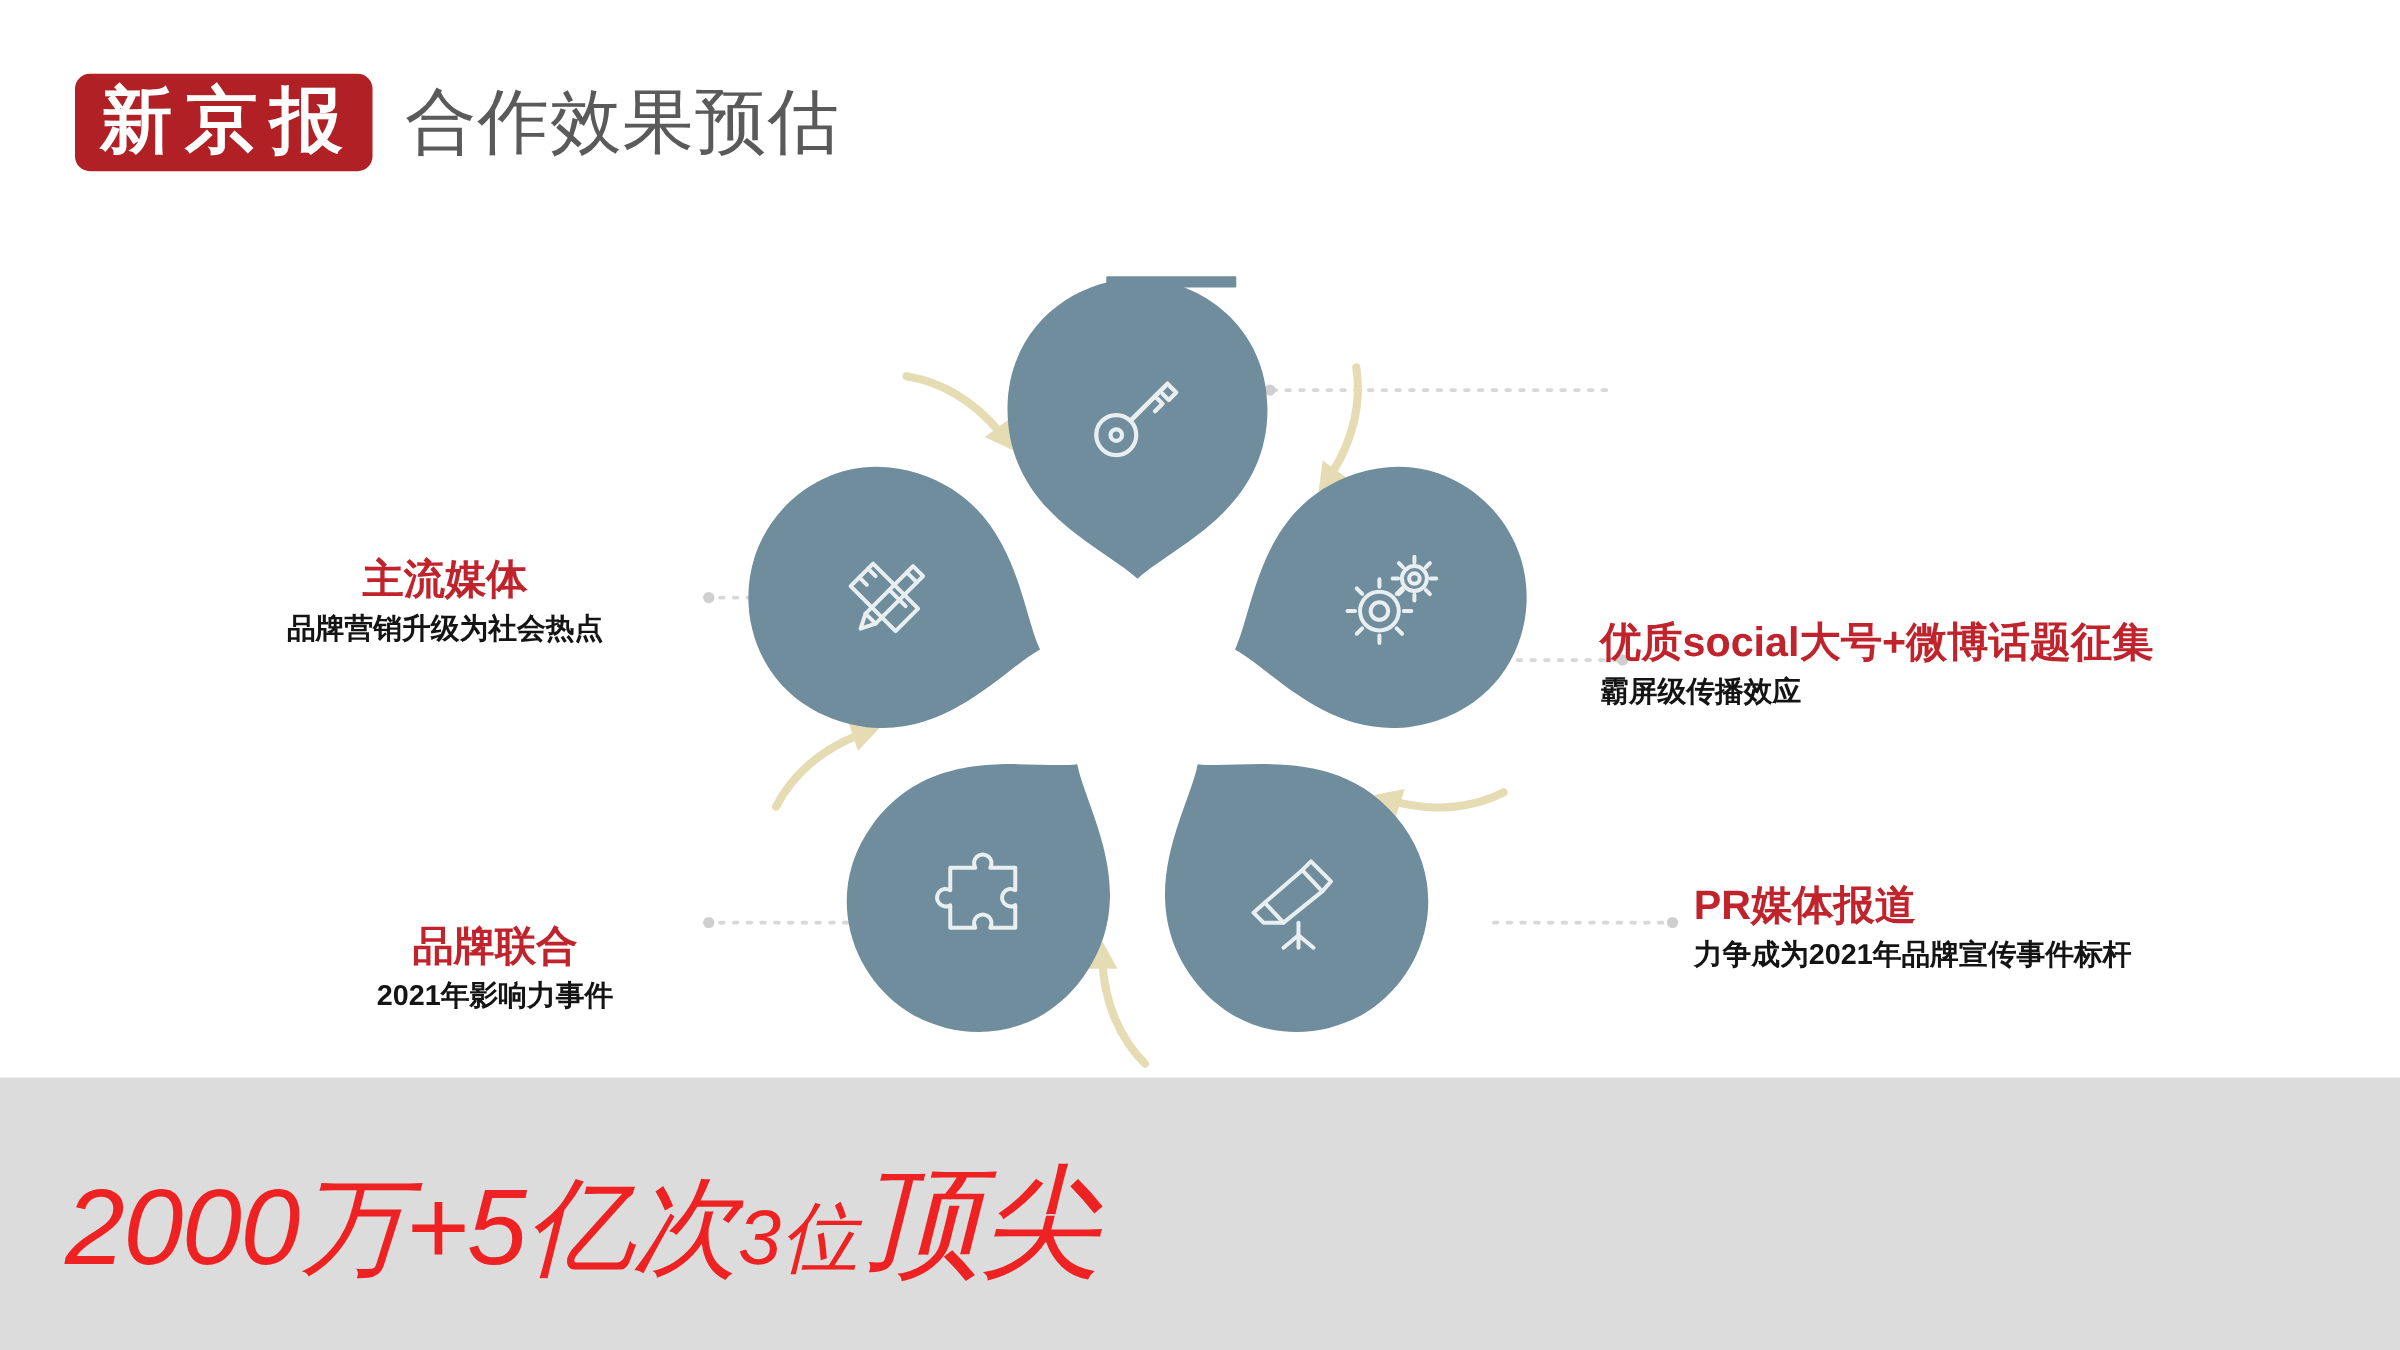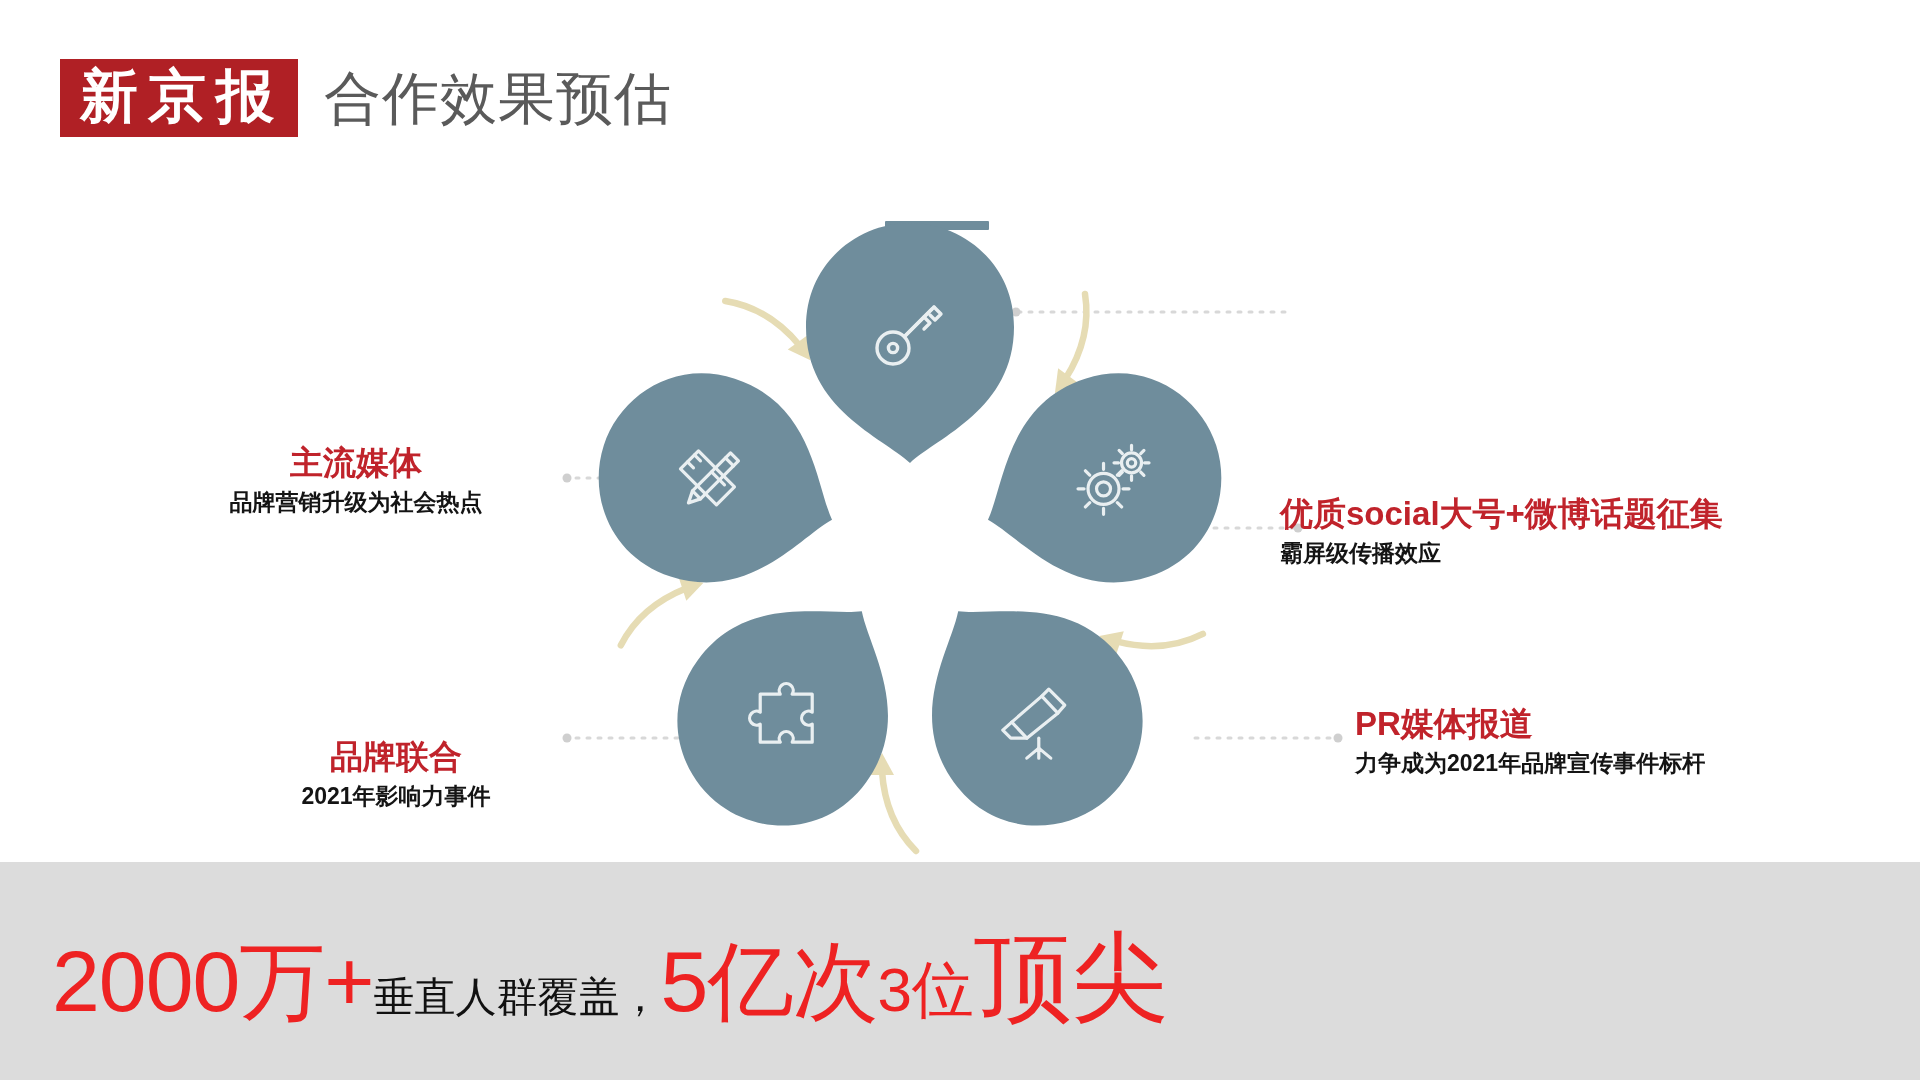--- a/index.html
+++ b/index.html
@@ -32,20 +32,21 @@
     font-weight: bold;
     font-size: 58px;
     line-height: 1;
     padding: 12px 14px 14px 14px;
     letter-spacing: 10px;
     text-indent: 6px;
     box-sizing: border-box;
     height: 78px;
     display: flex;
     align-items: center;
+    border-radius: 12px;
   }
   #page-title {
     margin-left: 26px;
     color: #5a5a5a;
     font-size: 57px;
     font-weight: normal;
     letter-spacing: 1px;
     line-height: 1;
     white-space: nowrap;
     text-align: right;
@@ -91,20 +92,21 @@
   #callout-pr         { left: 1355px; top: 705px; width: 480px; }
 
   
   #bottom-banner {
     position: absolute;
     left: 0;
     top: 862px;
     width: 1920px;
     height: 218px;
     background: #dcdcdc;
+    font-style: italic;
   }
   #banner-line {
     position: absolute;
     left: 52px;
     top: 66px;
     right: 10px;
     display: flex;
     align-items: baseline;
     white-space: nowrap;
   }
@@ -323,19 +325,18 @@
 </div>
 
 <div class="callout right" id="callout-pr">
   <p class="c-title">PR媒体报道</p>
   <p class="c-sub">力争成为2021年品牌宣传事件标杆</p>
 </div>
 
 <div id="bottom-banner">
   <div id="banner-line">
     <span class="bg-red-xl">2000万+</span>
-    <span class="bg-black">垂直人群覆盖，</span>
     <span class="bg-red-xl">5亿次</span>
     <span class="bg-red-md">3位</span>
     <span class="bg-red-xxl">顶尖</span>
 
   </div>
 </div>
 
 </body></html>

